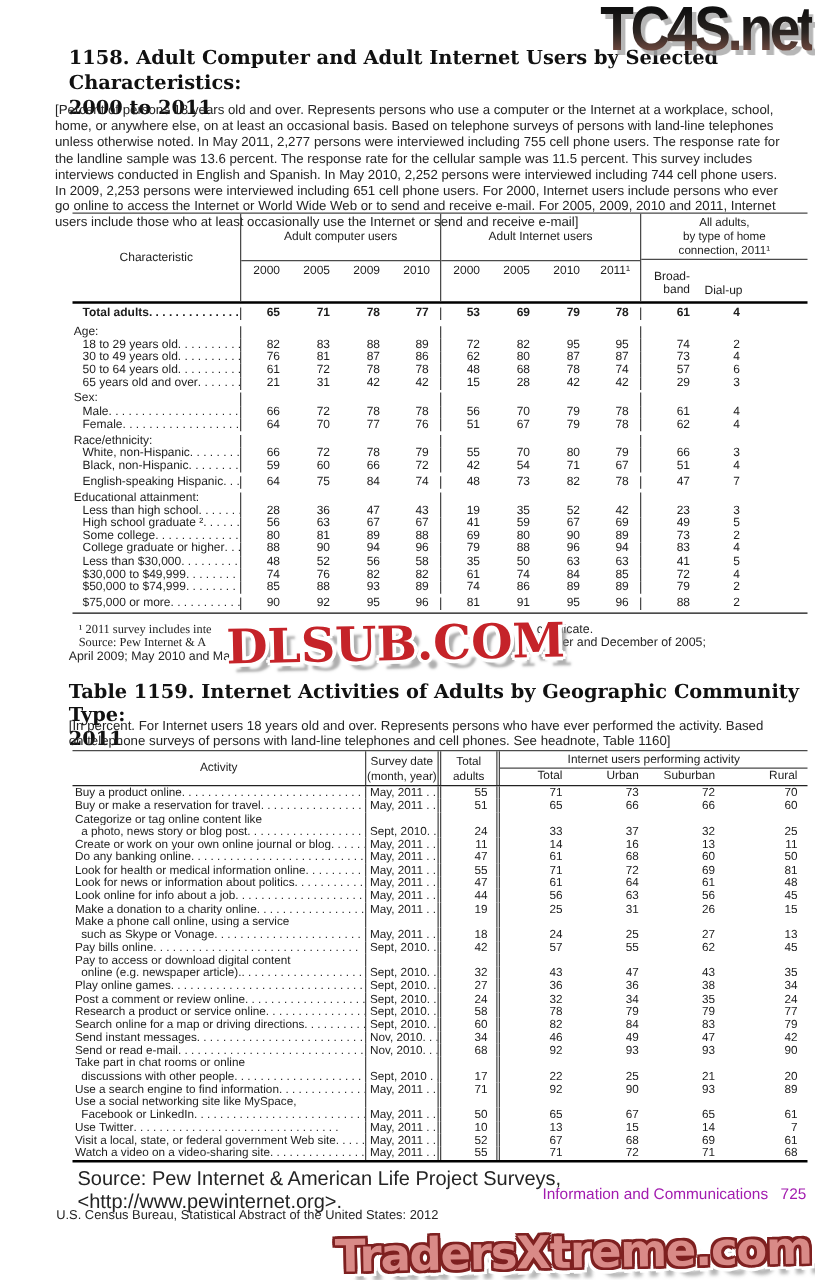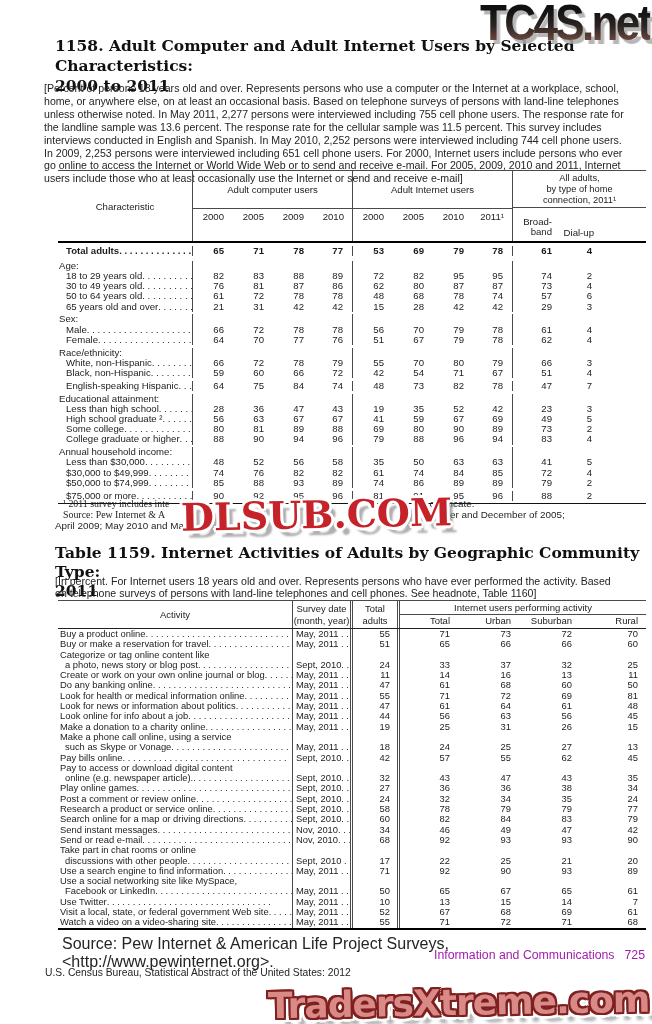--- a/index.html
+++ b/index.html
@@ -469,36 +469,20 @@
           <span class="c-num">94</span>
           <span class="c-num vr">96</span>
           <span class="c-num">79</span>
           <span class="c-num">88</span>
           <span class="c-num">96</span>
           <span class="c-num vr">94</span>
           <span class="c-num cn">83</span>
           <span class="c-num cn">4</span>
           <span class="c-sp"></span>
         </div>
-        <div class="t1-row t1-group">
-          <span class="c-lbl">
-            <span class="lt">Annual household income:</span>
-          </span>
-          <span class="c-num"></span>
-          <span class="c-num"></span>
-          <span class="c-num"></span>
-          <span class="c-num vr"></span>
-          <span class="c-num"></span>
-          <span class="c-num"></span>
-          <span class="c-num"></span>
-          <span class="c-num vr"></span>
-          <span class="c-num cn"></span>
-          <span class="c-num cn"></span>
-          <span class="c-sp"></span>
-        </div>
         <div class="t1-row">
           <span class="c-lbl ind">
             <span class="lt">Less than $30,000</span>
             <span class="dots"></span>
           </span>
           <span class="c-num">48</span>
           <span class="c-num">52</span>
           <span class="c-num">56</span>
           <span class="c-num vr">58</span>
           <span class="c-num">35</span>

